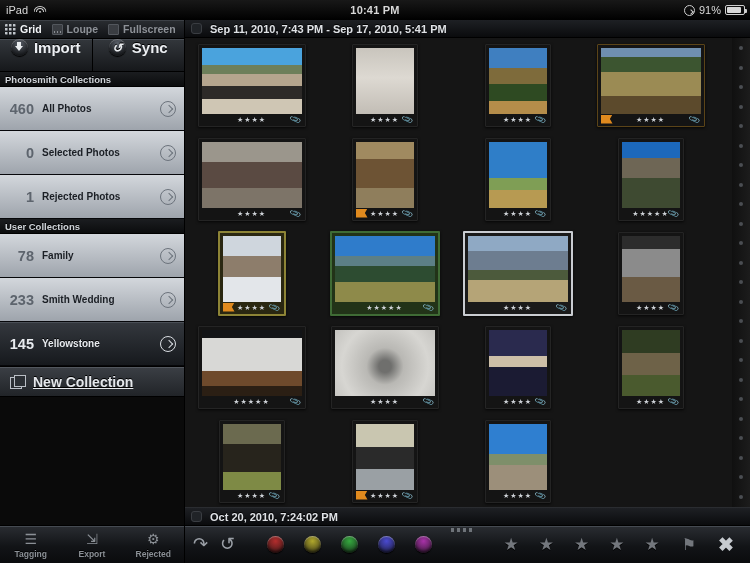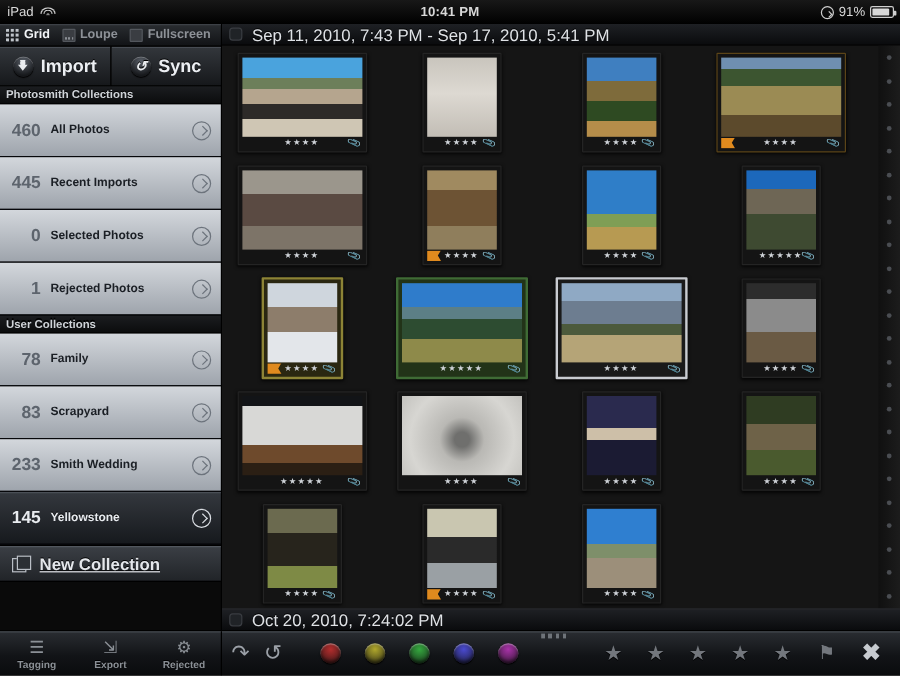--- a/index.html
+++ b/index.html
@@ -47,21 +47,21 @@
       linear-gradient(#bfc4ca,#bfc4ca) 8px 4px/2.5px 2.5px no-repeat,
       linear-gradient(#bfc4ca,#bfc4ca) 0 8px/2.5px 2.5px no-repeat,
       linear-gradient(#bfc4ca,#bfc4ca) 4px 8px/2.5px 2.5px no-repeat,
       linear-gradient(#bfc4ca,#bfc4ca) 8px 8px/2.5px 2.5px no-repeat; }
   .ico-loupe { background:#3a3d42; border:1px solid #53575d; position:relative;}
   .ico-loupe:after{ content:""; position:absolute; left:1px; bottom:1px; width:7px; height:1.5px;
      background:repeating-linear-gradient(90deg,#8a8e94 0 1.5px,transparent 1.5px 3px);}
   .ico-full { background:#3a3d42; border:1px solid #53575d;}
 
   .topbuttons { height:33px; display:flex; border-bottom:1px solid #000;}
-  .tbtn { flex:1; display:flex; align-items:center; justify-content:center; gap:6px;
+  .tbtn { flex:1; display:flex; justify-content:center; gap:6px;
      background:linear-gradient(#33373c,#16181b); color:#eceff3; font-size:15px; font-weight:bold;
      border-right:1px solid #000; box-shadow:inset 0 1px 0 #474c53; text-shadow:0 -1px 0 #000;}
   .tbtn:last-child{border-right:none;}
   .circ-ico { width:17px; height:17px; border-radius:50%;
      background:radial-gradient(circle at 50% 25%,#5a6069,#16181b 75%);
      box-shadow:inset 0 1px 0 rgba(255,255,255,.25), 0 1px 1px #000;
      position:relative; flex:none;}
   .dl-arrow { position:absolute; left:50%; top:3px; transform:translateX(-50%);
       width:0;height:0;border-left:4px solid transparent;border-right:4px solid transparent;
       border-top:5px solid #e9ecef; margin-top:4px;}
@@ -98,21 +98,21 @@
      border:1.4px solid #b9bec5; background:#2b2f34;}
   .nc-label { font-size:14px; font-weight:bold; color:#e4e7eb; text-shadow:0 -1px 0 #000;text-decoration:underline;}
 
   
   .content { position:absolute; left:185px; top:20px; right:0; bottom:38px; background:#151515; }
 
   .datebar { height:18px; background:linear-gradient(#1e2024,#0a0b0d); display:flex; align-items:center;
      gap:8px; padding-left:6px; border-bottom:1px solid #000; }
   .datebar.bottom { position:absolute; left:0; right:0; bottom:0; border-top:1px solid #2a2c30; border-bottom:none;}
   .db-ico { width:11px; height:11px; border-radius:3px; border:1.3px solid #3a3d42; background:#202327; flex:none;}
-  .db-text { font-size:14px; color:#dfe2e6; font-weight:normal; text-shadow:0 -1px 0 #000;}
+  .db-text { font-size:11px; color:#dfe2e6; font-weight:bold; text-shadow:0 -1px 0 #000;}
 
   .gridarea { position:absolute; left:0; right:18px; top:18px; bottom:18px; }
   .gridrow { display:flex; height:94px; }
   .cell { width:133px; display:flex; align-items:center; justify-content:center; }
   .thumb { background:#141414; padding:3px 3px 0 3px; border:1px solid #242424; border-radius:1px;
      box-shadow:0 1px 3px rgba(0,0,0,.8); }
   .thumb.sel-yellow { border:2px solid #8d8436; background:#2a2711;}
   .thumb.sel-green  { border:2px solid #3f6b35; background:#223318;}
   .thumb.sel-white  { border:2px solid #c9ccd1; background:#1a1a1a;}
   .thumb.sel-orange { border:1px solid #5b4418; }
@@ -212,45 +212,35 @@
     </div>
 
     <div class="sec-head">Photosmith Collections</div>
 
     <div class="collection">
       <span class="c-count">460</span>
       <span class="c-name">All Photos</span>
       <span class="c-chev"></span>
     </div>
     <div class="collection">
-      <span class="c-count">445</span>
-      <span class="c-name">Recent Imports</span>
-      <span class="c-chev"></span>
-    </div>
-    <div class="collection">
       <span class="c-count">0</span>
       <span class="c-name">Selected Photos</span>
       <span class="c-chev"></span>
     </div>
     <div class="collection">
       <span class="c-count">1</span>
       <span class="c-name">Rejected Photos</span>
       <span class="c-chev"></span>
     </div>
 
     <div class="sec-head">User Collections</div>
 
     <div class="collection">
       <span class="c-count">78</span>
       <span class="c-name">Family</span>
-      <span class="c-chev"></span>
-    </div>
-    <div class="collection">
-      <span class="c-count">83</span>
-      <span class="c-name">Scrapyard</span>
       <span class="c-chev"></span>
     </div>
     <div class="collection">
       <span class="c-count">233</span>
       <span class="c-name">Smith Wedding</span>
       <span class="c-chev"></span>
     </div>
     <div class="collection dark">
       <span class="c-count">145</span>
       <span class="c-name">Yellowstone</span>

